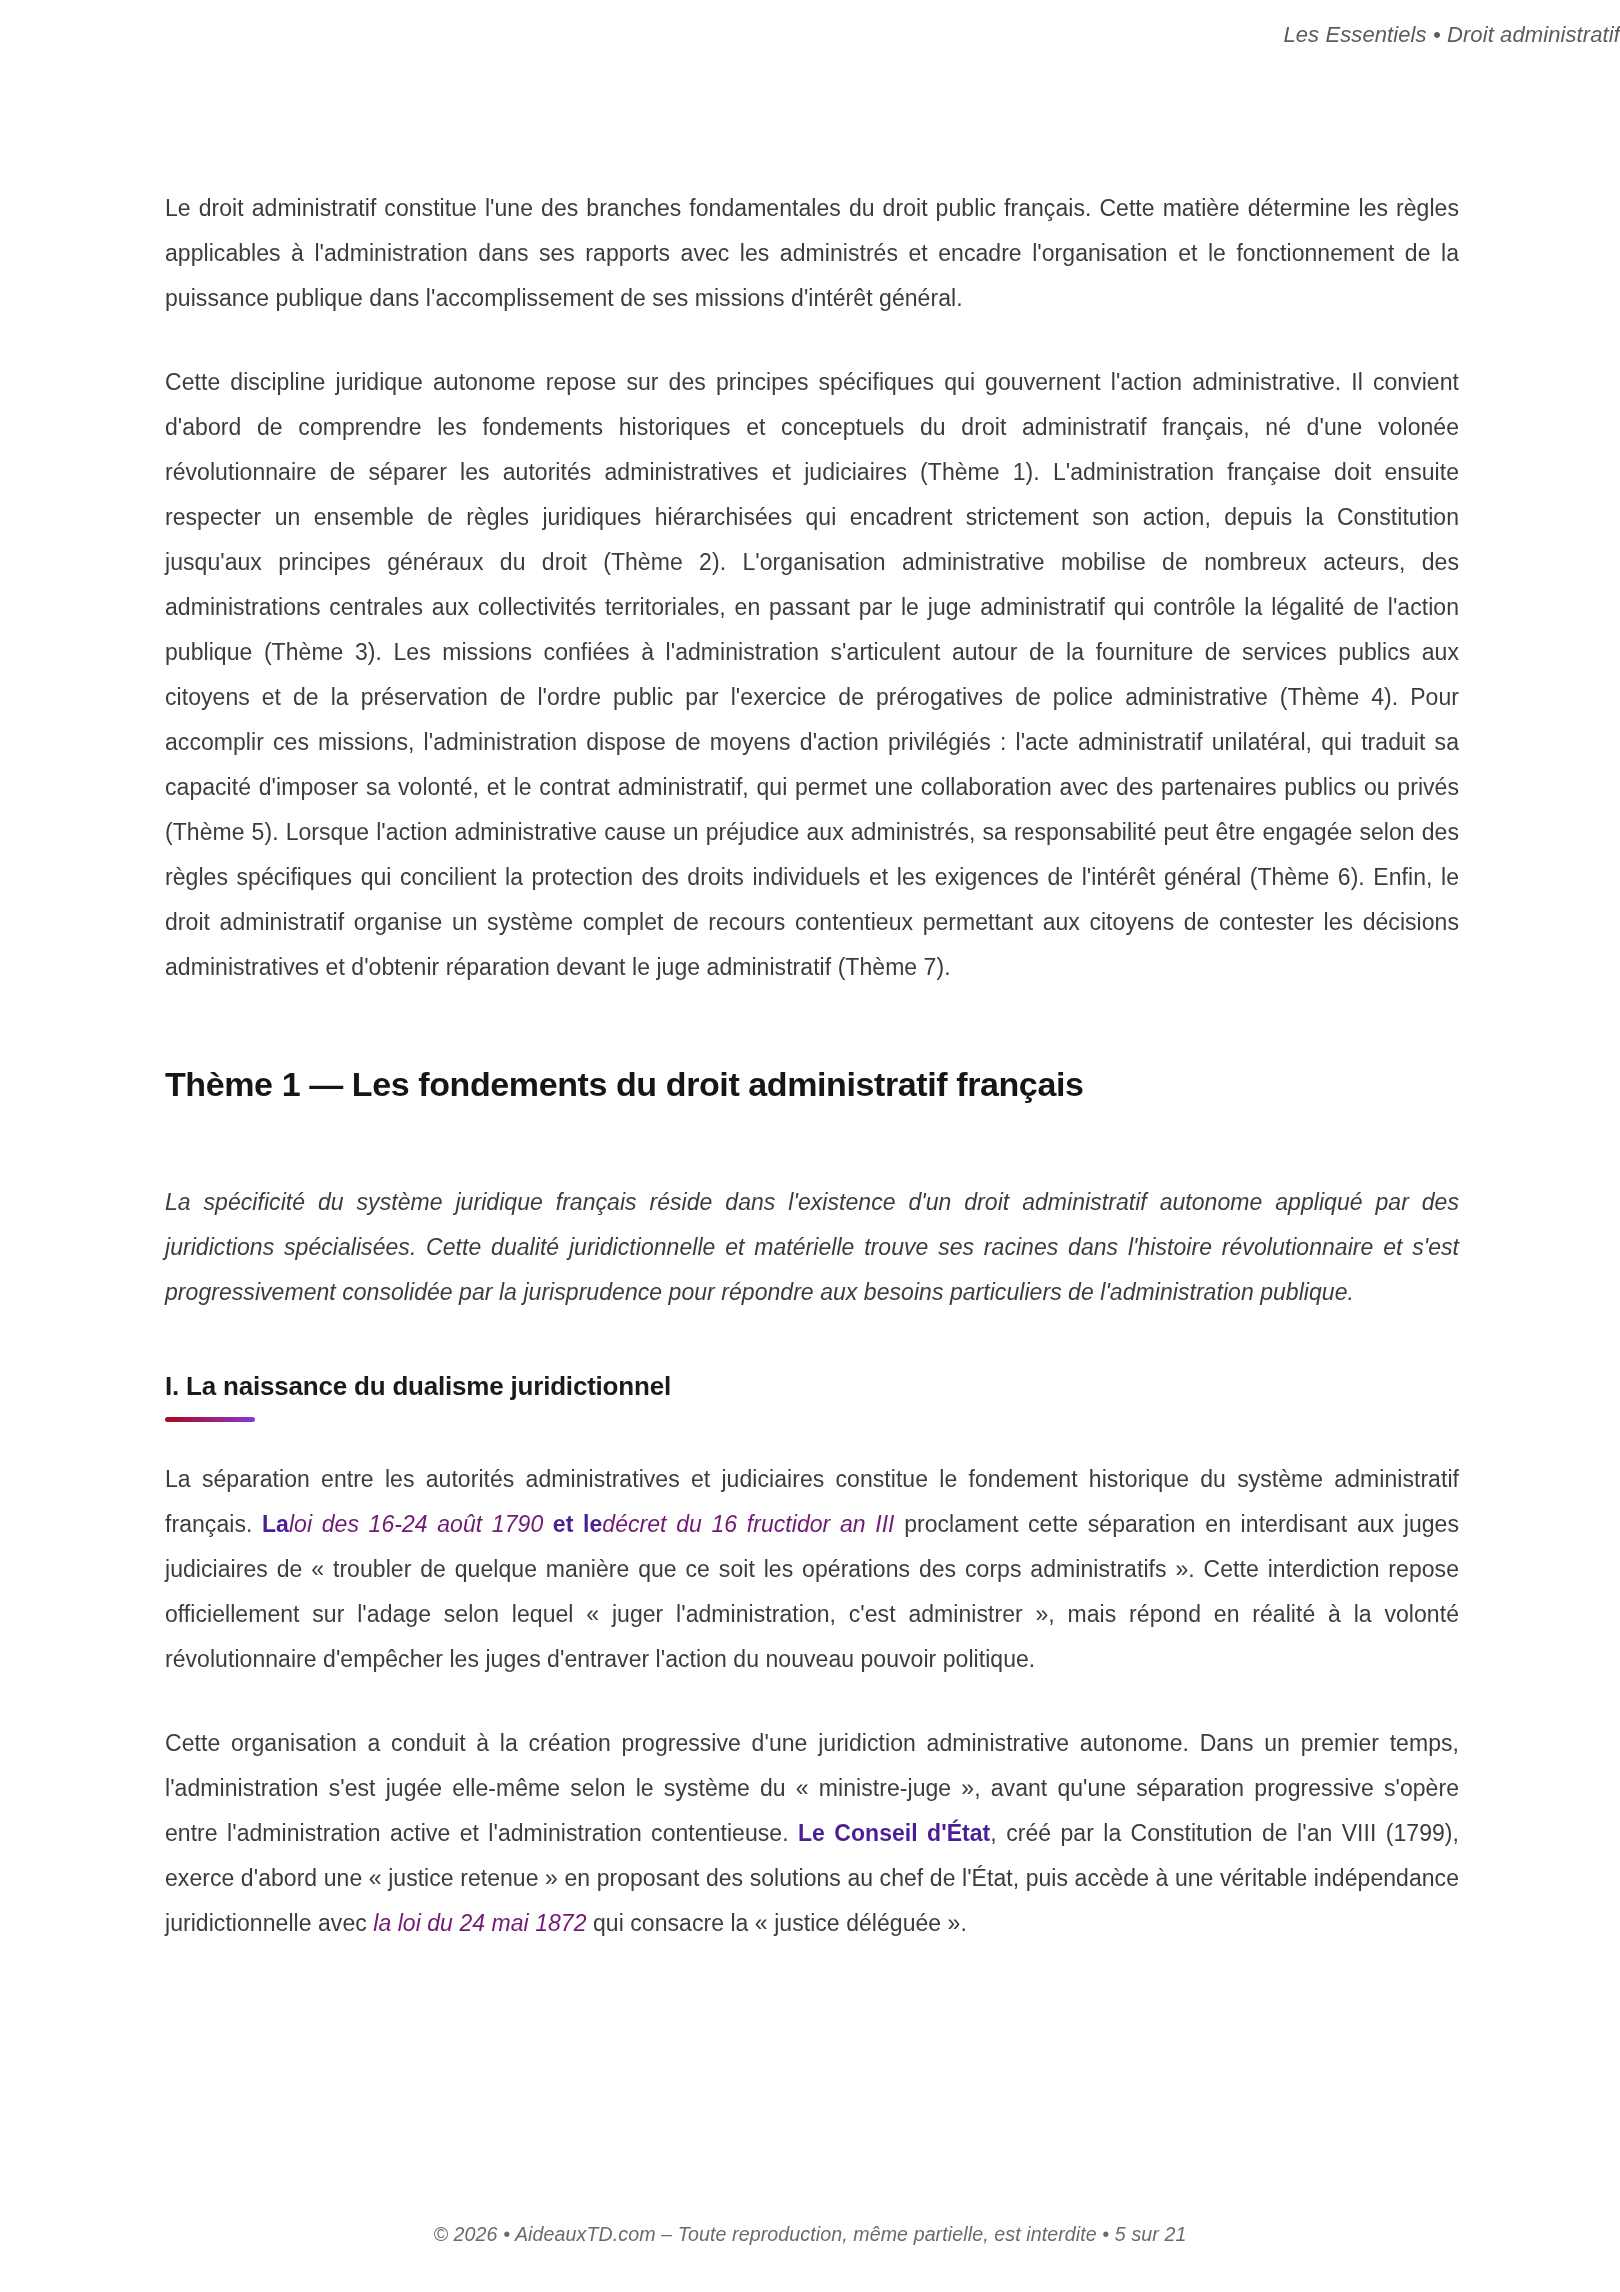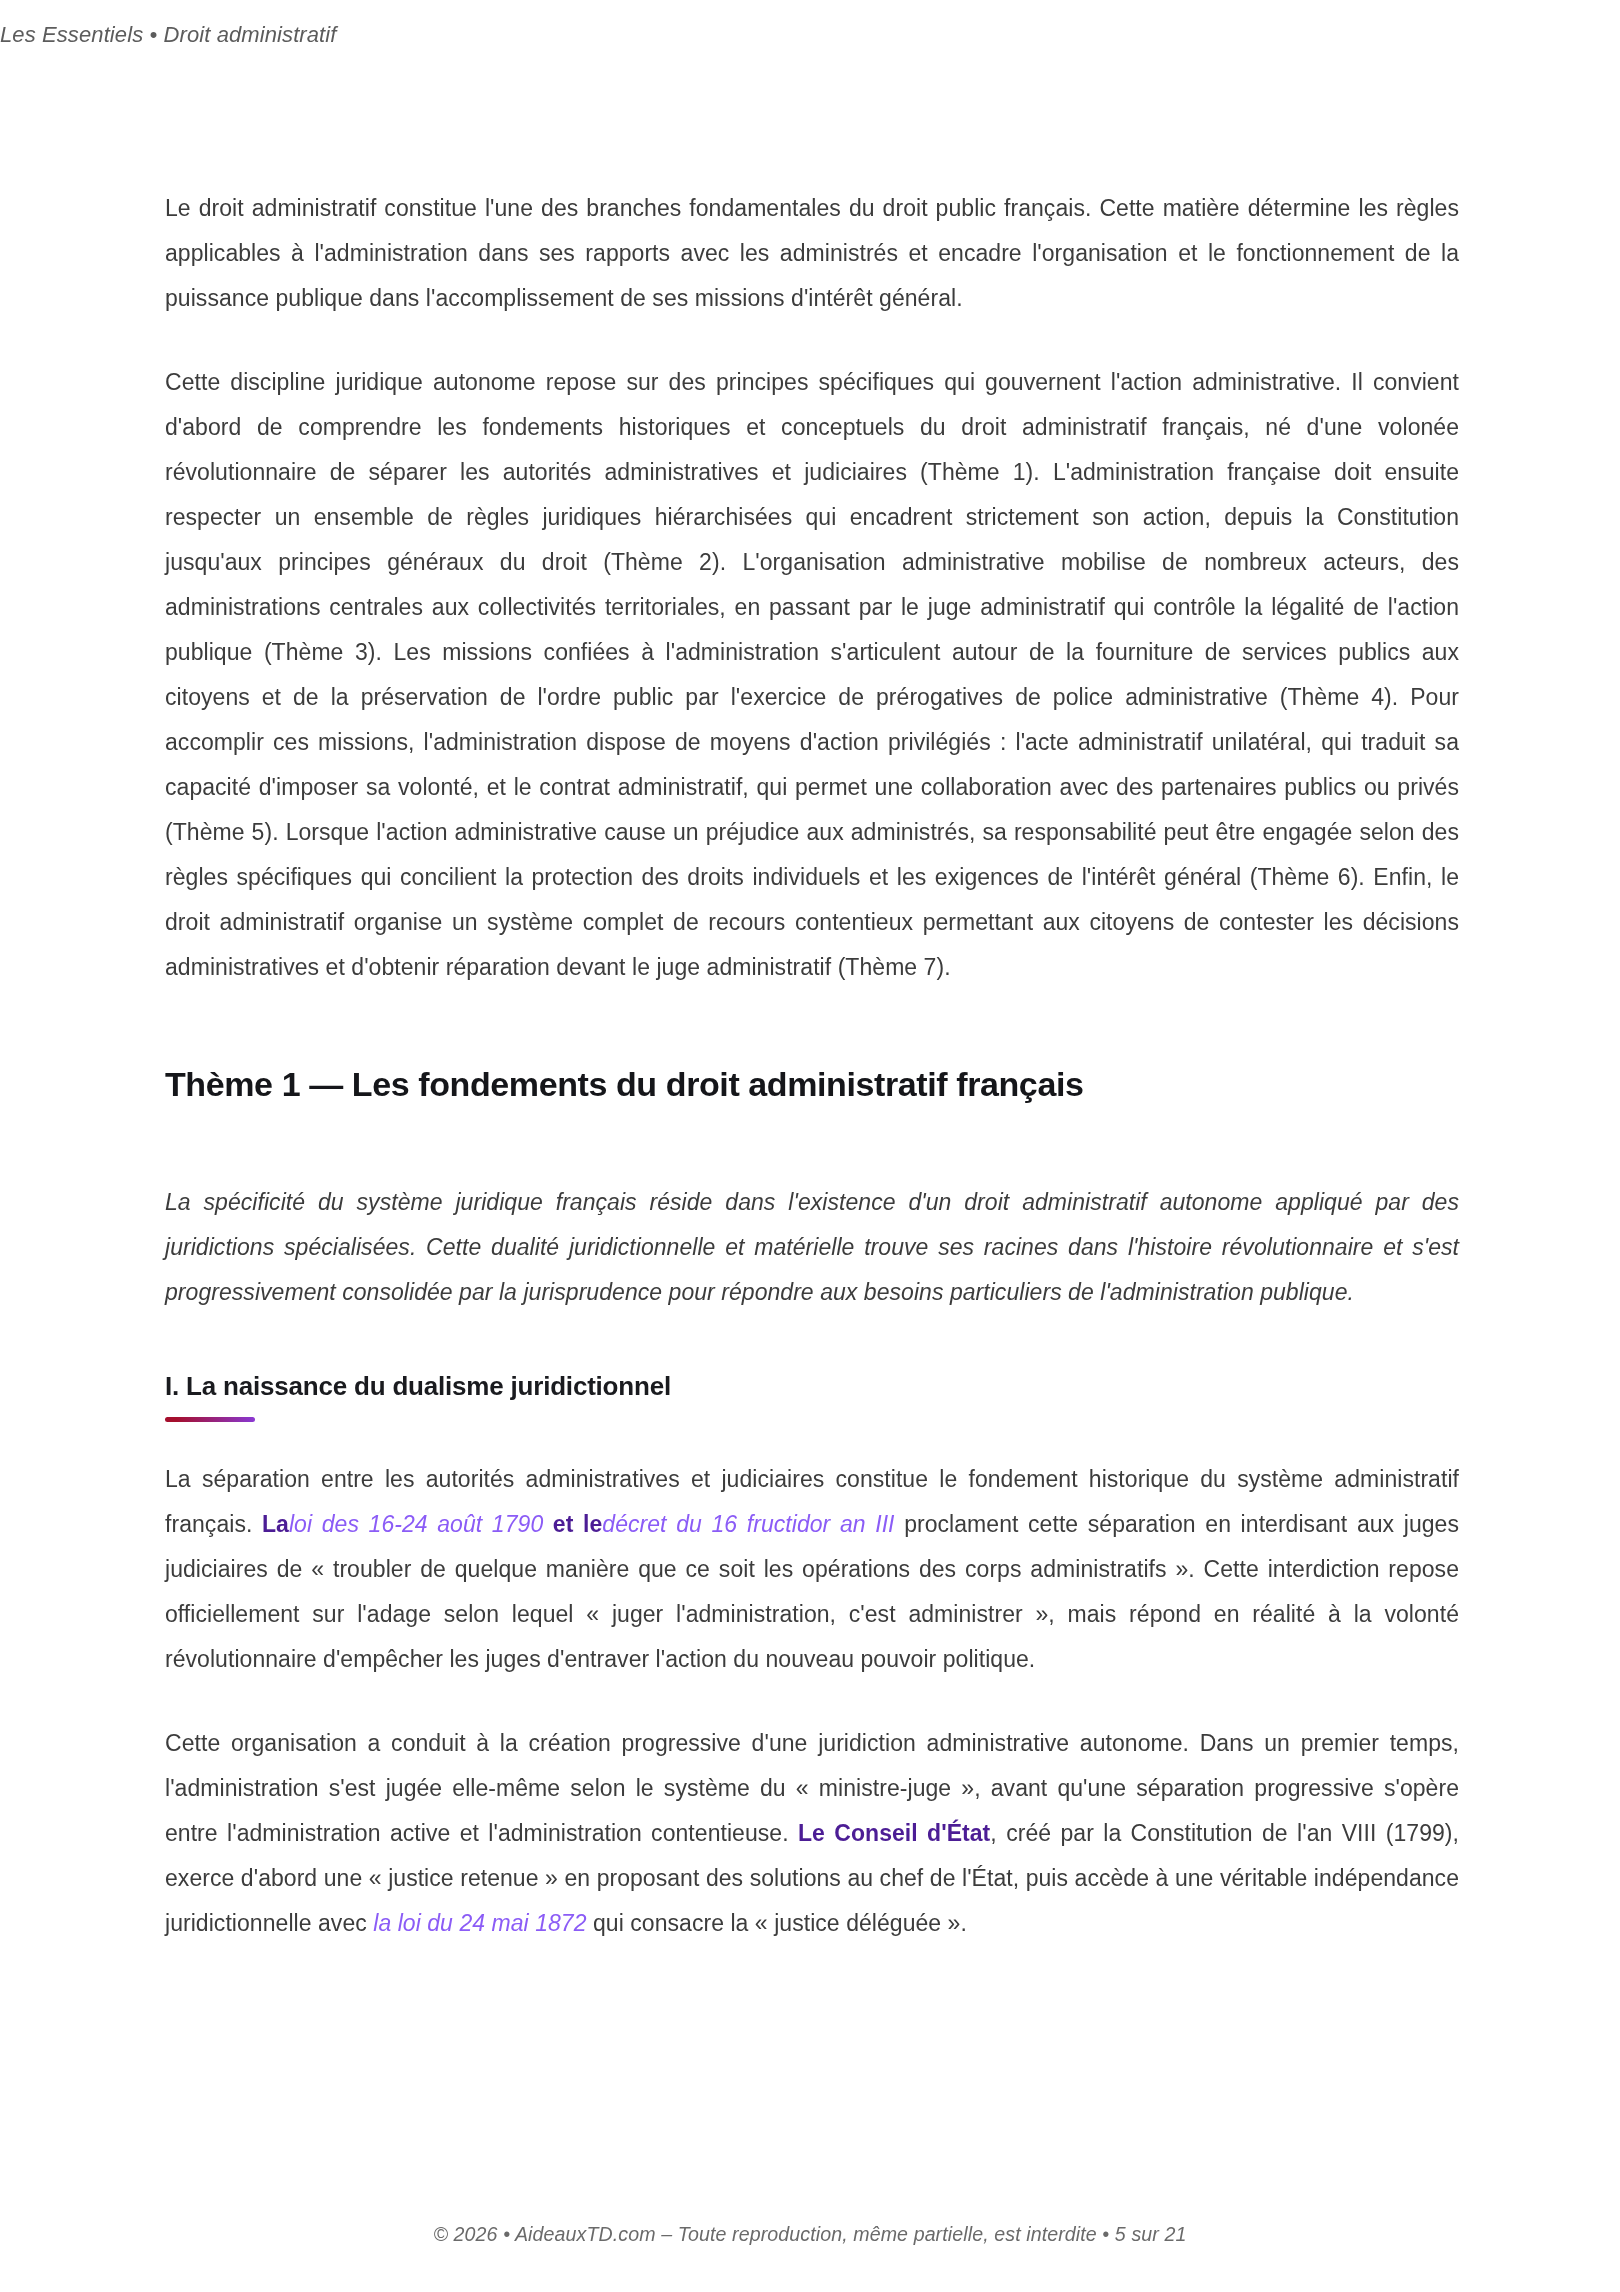--- a/index.html
+++ b/index.html
@@ -24,21 +24,21 @@
     box-sizing: border-box;
     overflow: hidden;
   }
 
   
   .running-header {
     position: absolute;
     top: 21.6px;
     left: 0;
     right: 0;
-    text-align: left;
+    text-align: right;
     font-style: italic;
     font-size: 22px;
     letter-spacing: 0.1px;
     color: #5c5c5c;
   }
 
   
   .content {
     position: absolute;
     top: 186px;
@@ -91,21 +91,21 @@
 
   .section-rule {
     width: 90px;
     height: 4.9px;
     border-radius: 2.9px;
     background: linear-gradient(90deg, #a50f2d 0%, #a50f2d 12%, #8a36c9 95%, #8f3ad3 100%);
   }
 
   
   .ref {
-    color: #8b5cf6;
+    color: #701a75;
     font-style: italic;
     font-weight: 400;
   }
 
   .strong {
     color: #4c1d95;
     font-weight: 700;
   }
 
   

